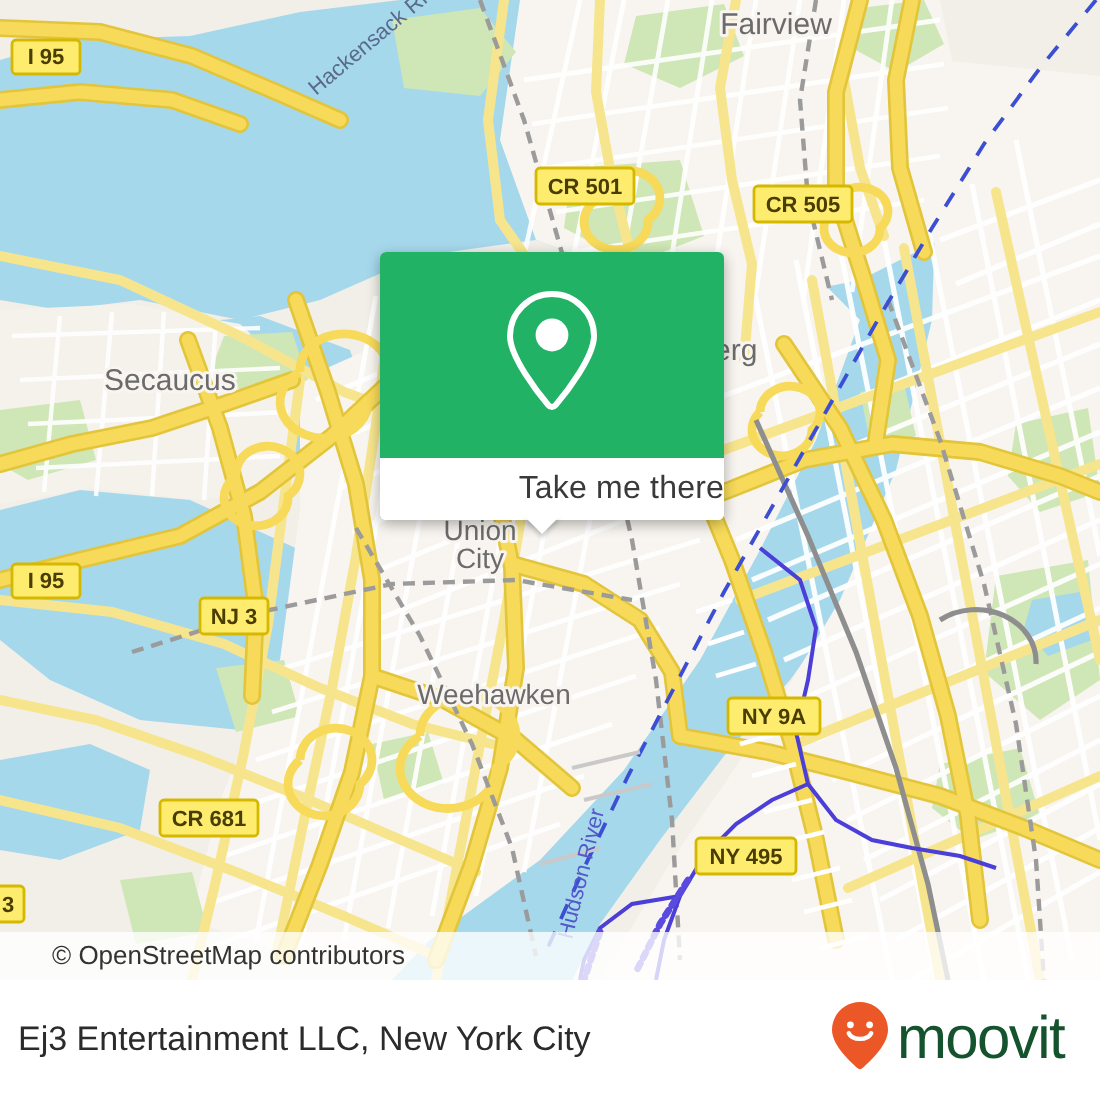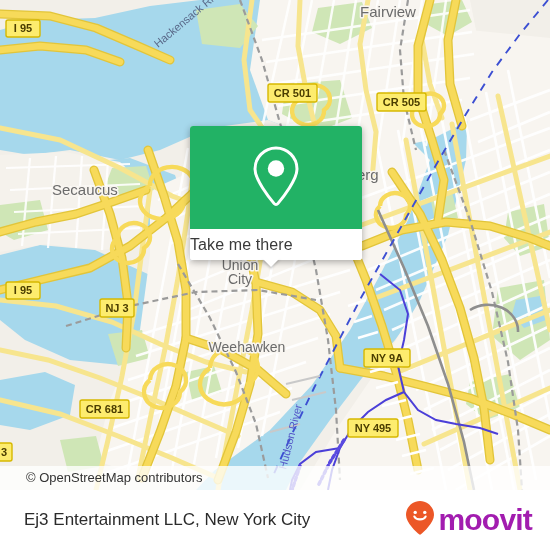--- a/index.html
+++ b/index.html
@@ -63,21 +63,21 @@
     display: flex;
     align-items: center;
     justify-content: center;
   }
   #popup-footer {
     width: 100%;
     height: 31px;
     background: #ffffff;
     display: flex;
     align-items: center;
-    justify-content: flex-start;
+    justify-content: flex-end;
   }
   #popup-footer-label {
     font-size: 16px;
     color: #3a3a3a;
     letter-spacing: 0.1px;
   }
   #popup-tail {
     position: absolute;
     left: 262px;
     top: 258px;
@@ -92,37 +92,37 @@
   
   #bottom-bar {
     position: absolute;
     left: 0; top: 490px;
     width: 550px; height: 60px;
     background: #ffffff;
     display: flex;
     align-items: center;
     justify-content: space-between;
     box-sizing: border-box;
-    padding: 0 18px 0 24px;
+    padding: 0 18px 0 9px;
     overflow: hidden;
   }
   #bottom-title {
     font-size: 17px;
     color: #2b2b2b;
     white-space: nowrap;
   }
   #brand-logo {
     display: flex;
     align-items: center;
     gap: 3px;
   }
   #brand-wordmark {
     font-size: 30px;
-    font-weight: bold;
-    color: #a21caf;
+    font-weight: normal;
+    color: #14532d;
     letter-spacing: -0.8px;
     line-height: 1;
   }
 
   
   #bottom-watermark {
     position: absolute;
     left: 0; top: 490px;
     width: 550px; height: 60px;
     opacity: 0.06;

